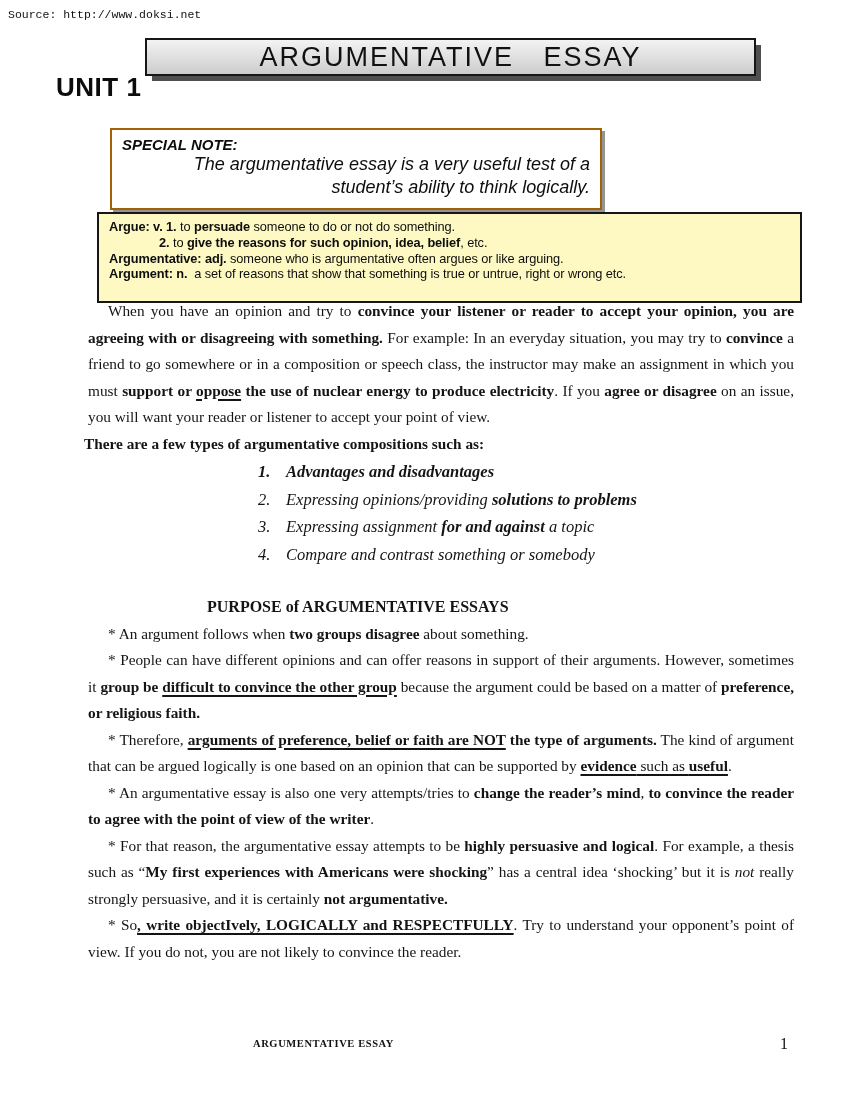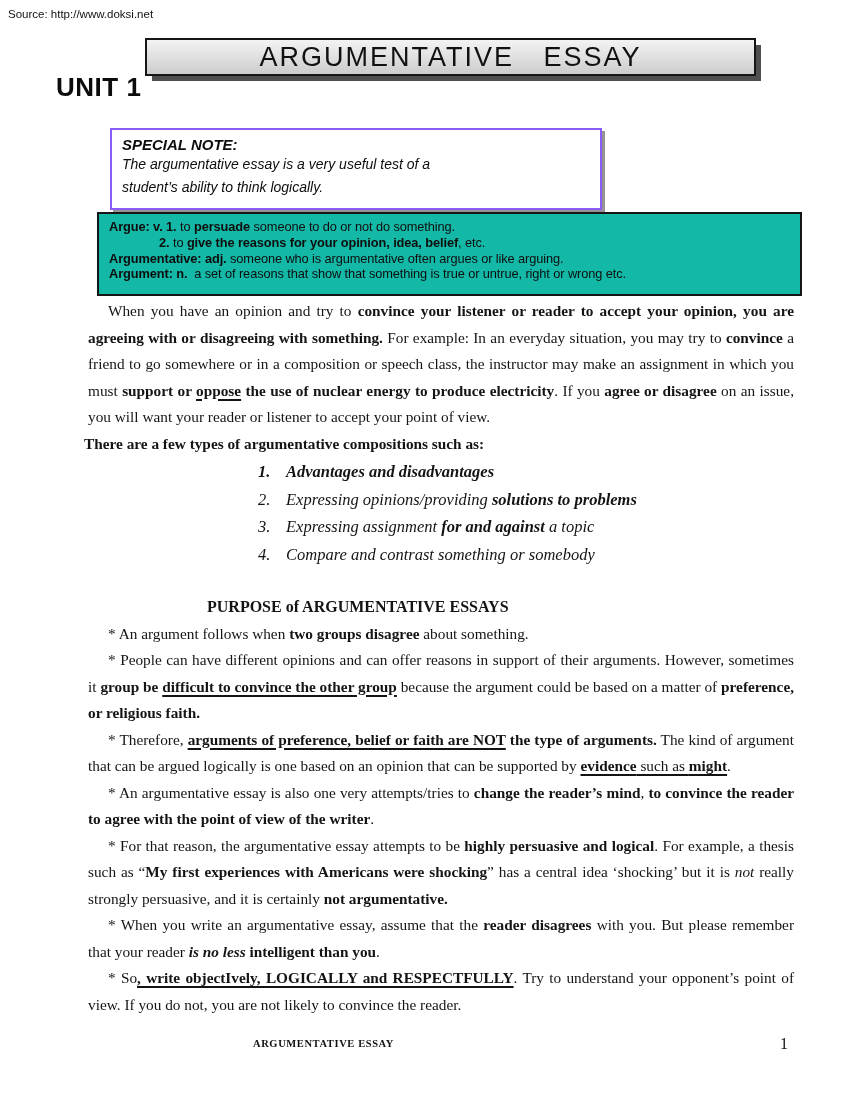--- a/index.html
+++ b/index.html
@@ -10,58 +10,58 @@
     color:#141414;
     overflow:hidden;
     font-family:"Liberation Serif", serif;
   }
   .b{font-weight:bold;}
   .i{font-style:italic;}
   .u{text-decoration:underline;text-decoration-thickness:1.6px;text-underline-offset:3px;}
 
   .source-line{
     position:absolute;left:8px;top:8px;
-    font-family:Liberation Sans, sans-serif;
+    font-family:Liberation Mono, monospace;
     font-size:11.5px;color:#111;
   }
   .banner{
     position:absolute;left:145px;top:38px;width:607px;height:34px;
     border:2px solid #161616;
     background:linear-gradient(180deg,#f3f3f3 0%,#dedede 55%,#cccccc 100%);
     box-shadow:6px 6px 0 -1px #4f4f4f;
     display:flex;align-items:center;justify-content:center;
   }
   .banner-title{
     font-family:"Liberation Sans", sans-serif;
     font-size:27px;letter-spacing:2px;word-spacing:20px;color:#111;
   }
   .unit-label{
     position:absolute;left:56px;top:72px;
     font-family:"Liberation Sans", sans-serif;
     font-weight:bold;font-size:26px;letter-spacing:0.5px;color:#0c0c0c;
   }
   .note-box{
     position:absolute;left:110px;top:128px;width:468px;
-    border:2px solid #8b5cf6;background:#fff;
+    border:2px solid #a16207;background:#fff;
     box-shadow:3px 3px 0 #949494;
     padding:6px 10px 9px 10px;
   }
   .note-heading{
     font-family:"Liberation Sans", sans-serif;
     font-weight:bold;font-style:italic;font-size:15px;color:#0d0d0d;
   }
   .note-line{
-    text-align:left;
+    text-align:right;
     font-family:"Liberation Sans", sans-serif;
-    font-style:italic;font-size:14px;line-height:23px;color:#0d0d0d;
+    font-style:italic;font-size:18px;line-height:23px;color:#0d0d0d;
   }
   .defs-box{
     position:absolute;left:97px;top:212px;width:681px;
-    border:2px solid #161616;background:#14b8a6;
-    padding:5px 10px 12px 10px;
+    border:2px solid #161616;background:#fef9c3;
+    padding:5px 10px 19px 10px;
     font-family:"Liberation Sans", sans-serif;
     font-size:12.8px;line-height:15.8px;color:#0d0d0d;
     letter-spacing:-0.1px;
   }
   .defs-box .def-line{white-space:pre-wrap;}
   .defs-box .indent{padding-left:50px;}
 
   .body-text{
     position:absolute;left:88px;top:298px;width:706px;
     font-size:15.3px;line-height:26.5px;
@@ -103,21 +103,21 @@
   <div class="unit-label">UNIT 1</div>
 
   <div class="note-box">
     <div class="note-heading">SPECIAL NOTE:</div>
     <div class="note-line">The argumentative essay is a very useful test of a</div>
     <div class="note-line">student’s ability to think logically.</div>
   </div>
 
   <div class="defs-box">
     <div class="def-line"><span class="b">Argue: v. 1. </span><span>to </span><span class="b">persuade</span><span> someone to do or not do something.</span></div>
-    <div class="def-line indent"><span class="b">2. </span><span>to </span><span class="b">give the reasons for your opinion, idea, belief</span><span>, etc.</span></div>
+    <div class="def-line indent"><span class="b">2. </span><span>to </span><span class="b">give the reasons for such opinion, idea, belief</span><span>, etc.</span></div>
     <div class="def-line"><span class="b">Argumentative: adj.</span><span> someone who is argumentative often argues or like arguing.</span></div>
     <div class="def-line"><span class="b">Argument: n.</span><span>  a set of reasons that show that something is true or untrue, right or wrong etc.</span></div>
   </div>
 
   <div class="body-text">
 
     <div class="para"><span>When you have an opinion and try to </span><span class="b">convince your listener or reader to accept your opinion, you are agreeing with or disagreeing with something.</span><span> For example: In an everyday situation, you may try to </span><span class="b">convince</span><span> a friend to go somewhere or in a composition or speech class, the instructor may make an assignment in which you must </span><span class="b">support or </span><span class="b u">oppose</span><span class="b"> the use of nuclear energy to produce electricity</span><span>. If you </span><span class="b">agree or disagree</span><span> on an issue, you will want your reader or listener to accept your point of view.</span></div>
 
     <div class="types-intro"><span class="b">There are a few types of argumentative compositions such as:</span></div>
 
@@ -137,24 +137,23 @@
       <div class="list-item">
         <span class="item-num"><span class="i">4.</span></span>
         <span class="item-text"><span class="i">Compare and contrast something or somebody</span></span>
       </div>
     </div>
 
     <div class="purpose-heading">PURPOSE of ARGUMENTATIVE ESSAYS</div>
 
     <div class="para"><span>* An argument follows when </span><span class="b">two groups disagree</span><span> about something.</span></div>
     <div class="para"><span>* People can have different opinions and can offer reasons in support of their arguments. However, sometimes it </span><span class="b">group be </span><span class="b u">difficult to convince the other group</span><span> because the argument could be based on a matter of </span><span class="b">preference, or religious faith.</span></div>
-    <div class="para"><span>* Therefore, </span><span class="b u">arguments of preference, belief or faith are NOT</span><span class="b"> the type of arguments.</span><span> The kind of argument that can be argued logically is one based on an opinion that can be supported by </span><span class="b u">evidence</span><span class="u"> such as </span><span class="b u">might</span><span>.</span></div>
+    <div class="para"><span>* Therefore, </span><span class="b u">arguments of preference, belief or faith are NOT</span><span class="b"> the type of arguments.</span><span> The kind of argument that can be argued logically is one based on an opinion that can be supported by </span><span class="b u">evidence</span><span class="u"> such as </span><span class="b u">useful</span><span>.</span></div>
     <div class="para"><span>* An argumentative essay is also one very attempts/tries to </span><span class="b">change the reader’s mind</span><span>, </span><span class="b">to convince the reader to agree with the point of view of the writer</span><span>.</span></div>
     <div class="para"><span>* For that reason, the argumentative essay attempts to be </span><span class="b">highly persuasive and logical</span><span>. For example, a thesis such as “</span><span class="b">My first experiences with Americans were shocking</span><span>” has a central idea ‘shocking’ but it is </span><span class="i">not</span><span> really strongly persuasive, and it is certainly </span><span class="b">not argumentative.</span></div>
-    <div class="para"><span>* When you write an argumentative essay, assume that the </span><span class="b">reader disagrees</span><span> with you. But please remember that your reader </span><span class="b i">is no less</span><span> </span><span class="b">intelligent than you</span><span>.</span></div>
     <div class="para"><span>* So</span><span class="b u">, write objectIvely, LOGICALLY and RESPECTFULLY</span><span>. Try to understand your opponent’s point of view. If you do not, you are not likely to convince the reader.</span></div>
 
   </div>
 
   <div class="footer-title">ARGUMENTATIVE ESSAY</div>
   <div class="footer-page">1</div>
 
 </div>
 
 </body></html>

